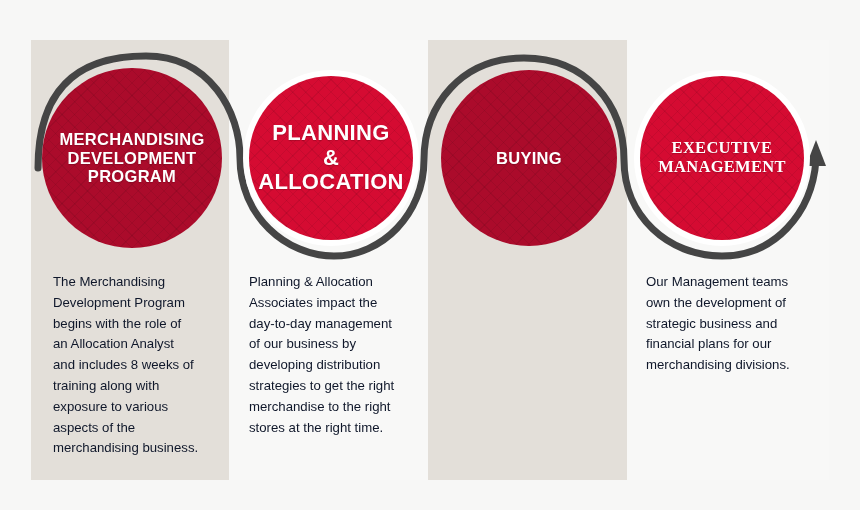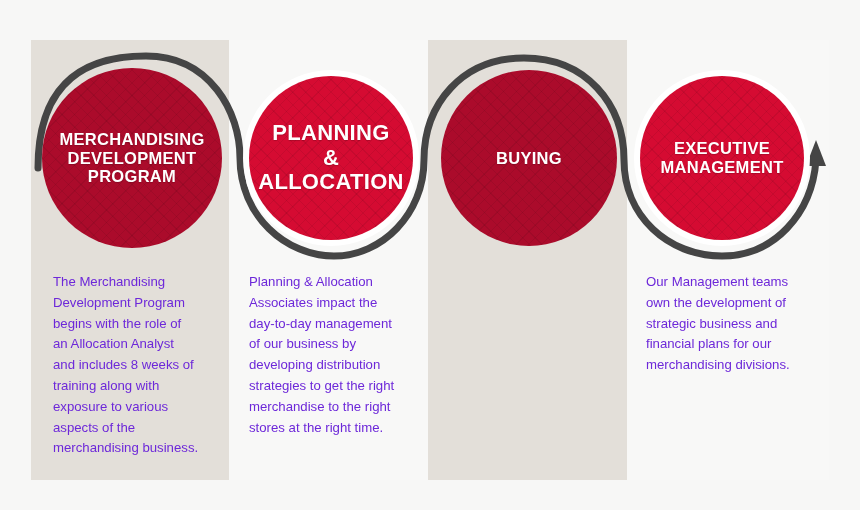--- a/index.html
+++ b/index.html
@@ -46,21 +46,21 @@
     background-color:#d50b32;
     background-image:
       repeating-linear-gradient(45deg, rgba(0,0,0,.07) 0 1px, transparent 1px 9px),
       repeating-linear-gradient(-45deg, rgba(0,0,0,.07) 0 1px, transparent 1px 9px);
     box-shadow:0 0 0 6px #ffffff;
   }
 
   
   .desc{
     position:absolute;
-    color:#6d28d9;
+    color:#0f172a;
     font-size:13.2px;
     line-height:20.8px;
     white-space:pre-line;
   }
 </style>
 </head>
 <body>
 
 <div id="stage">
 
@@ -92,21 +92,21 @@
     <span class="node-label" style="font-size:22px;">PLANNING
 &amp;
 ALLOCATION</span>
   </div>
 
   <div class="node dark" style="left:441px;top:70px;width:176px;height:176px;">
     <span class="node-label" style="font-size:16.5px;">BUYING</span>
   </div>
 
   <div class="node bright" style="left:640px;top:76px;width:164px;height:164px;">
-    <span class="node-label" style="font-size:16.5px;">EXECUTIVE
+    <span class="node-label" style="font-size:16.5px;font-family:Liberation Serif, serif;">EXECUTIVE
 MANAGEMENT</span>
   </div>
 
   <div class="desc" style="left:53px;top:272px;width:172px;">The Merchandising
 Development Program
 begins with the role of
 an Allocation Analyst
 and includes 8 weeks of
 training along with
 exposure to various

